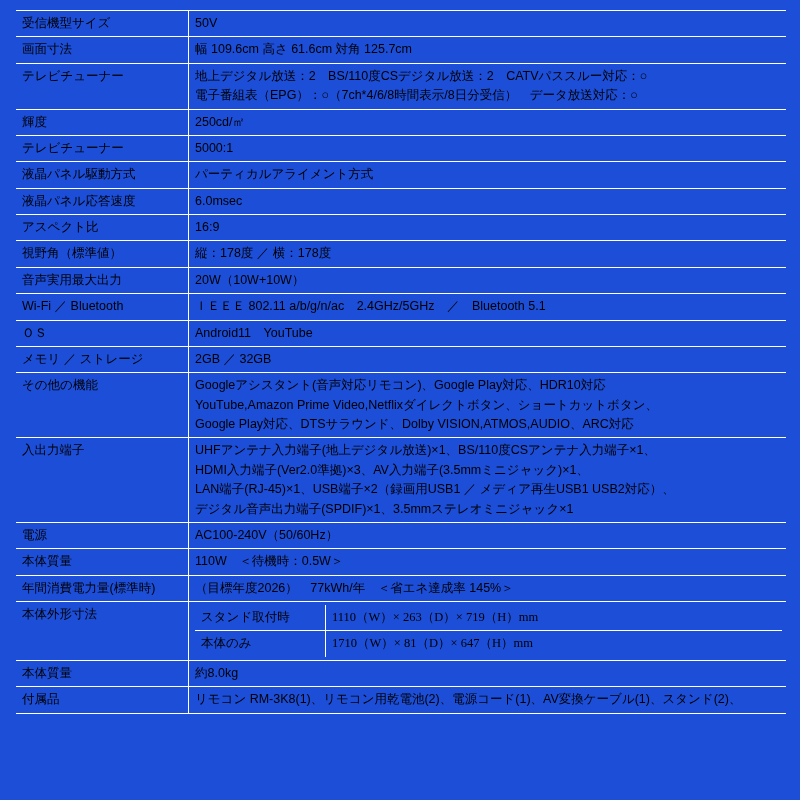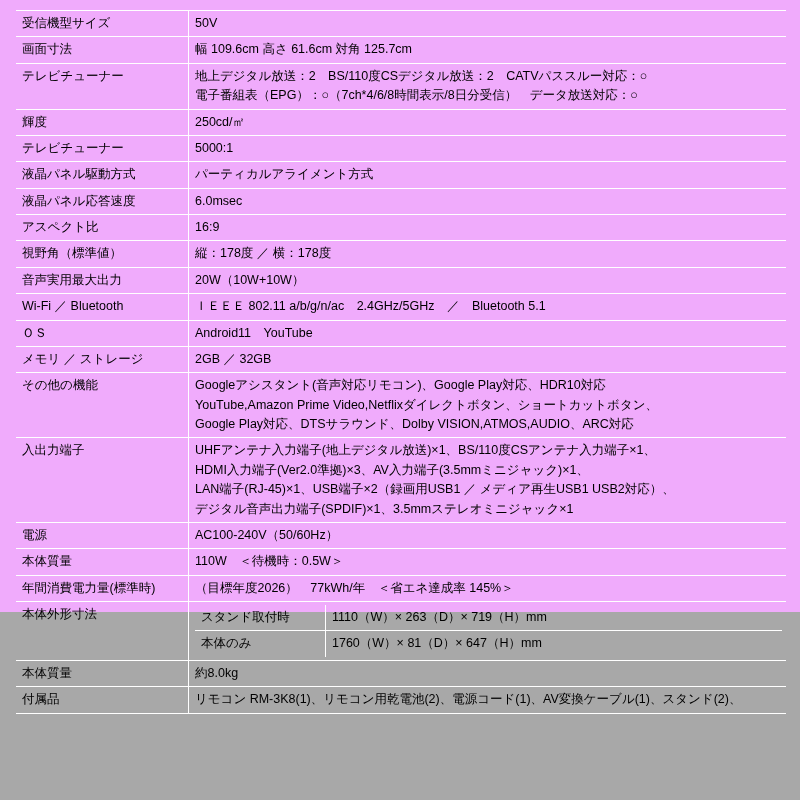--- a/index.html
+++ b/index.html
@@ -9,24 +9,24 @@
   body {
     width: 800px;
     height: 800px;
     background: #a8a8a8;
     font-family: "Liberation Sans", sans-serif;
     color: #000;
     overflow: hidden;
   }
   #spec-sheet {
     width: 800px;
-    height: 612px;
+    height: 800px;
     box-sizing: border-box;
     padding: 10px 14px 10px 16px;
-    background: #f0abfc;
+    background: #1d4ed8;
   }
   table.spec {
     width: 770px;
     border-collapse: collapse;
     table-layout: fixed;
     font-size: 12.5px;
     line-height: 1.55;
   }
   table.spec td {
     vertical-align: top;
@@ -40,20 +40,21 @@
     border-right: 1px solid #ffffff;
     white-space: nowrap;
   }
   td.value {
     border-left: 1px solid #ffffff;
     margin-top: 8px;
   }
   td.subrow-wrap {
     padding: 0;
     border-left: 1px solid #ffffff;
+    font-family: Liberation Serif, serif;
   }
   table.sub {
     width: 100%;
     border-collapse: collapse;
     table-layout: fixed;
   }
   table.sub td {
     border: none;
     padding: 3px 4px 3px 6px;
     vertical-align: top;
@@ -216,21 +217,21 @@
         <td class="label">本体外形寸法</td>
         <td class="subrow-wrap">
           <table class="sub">
             <tbody>
               <tr>
                 <td class="sub-label">スタンド取付時</td>
                 <td>1110（W）× 263（D）× 719（H）mm</td>
               </tr>
               <tr>
                 <td class="sub-label">本体のみ</td>
-                <td>1760（W）× 81（D）×  647（H）mm</td>
+                <td>1710（W）× 81（D）×  647（H）mm</td>
               </tr>
             </tbody>
           </table>
         </td>
       </tr>
 
       <tr>
         <td class="label">本体質量</td>
         <td class="value">
           <span class="line">約8.0kg</span>

